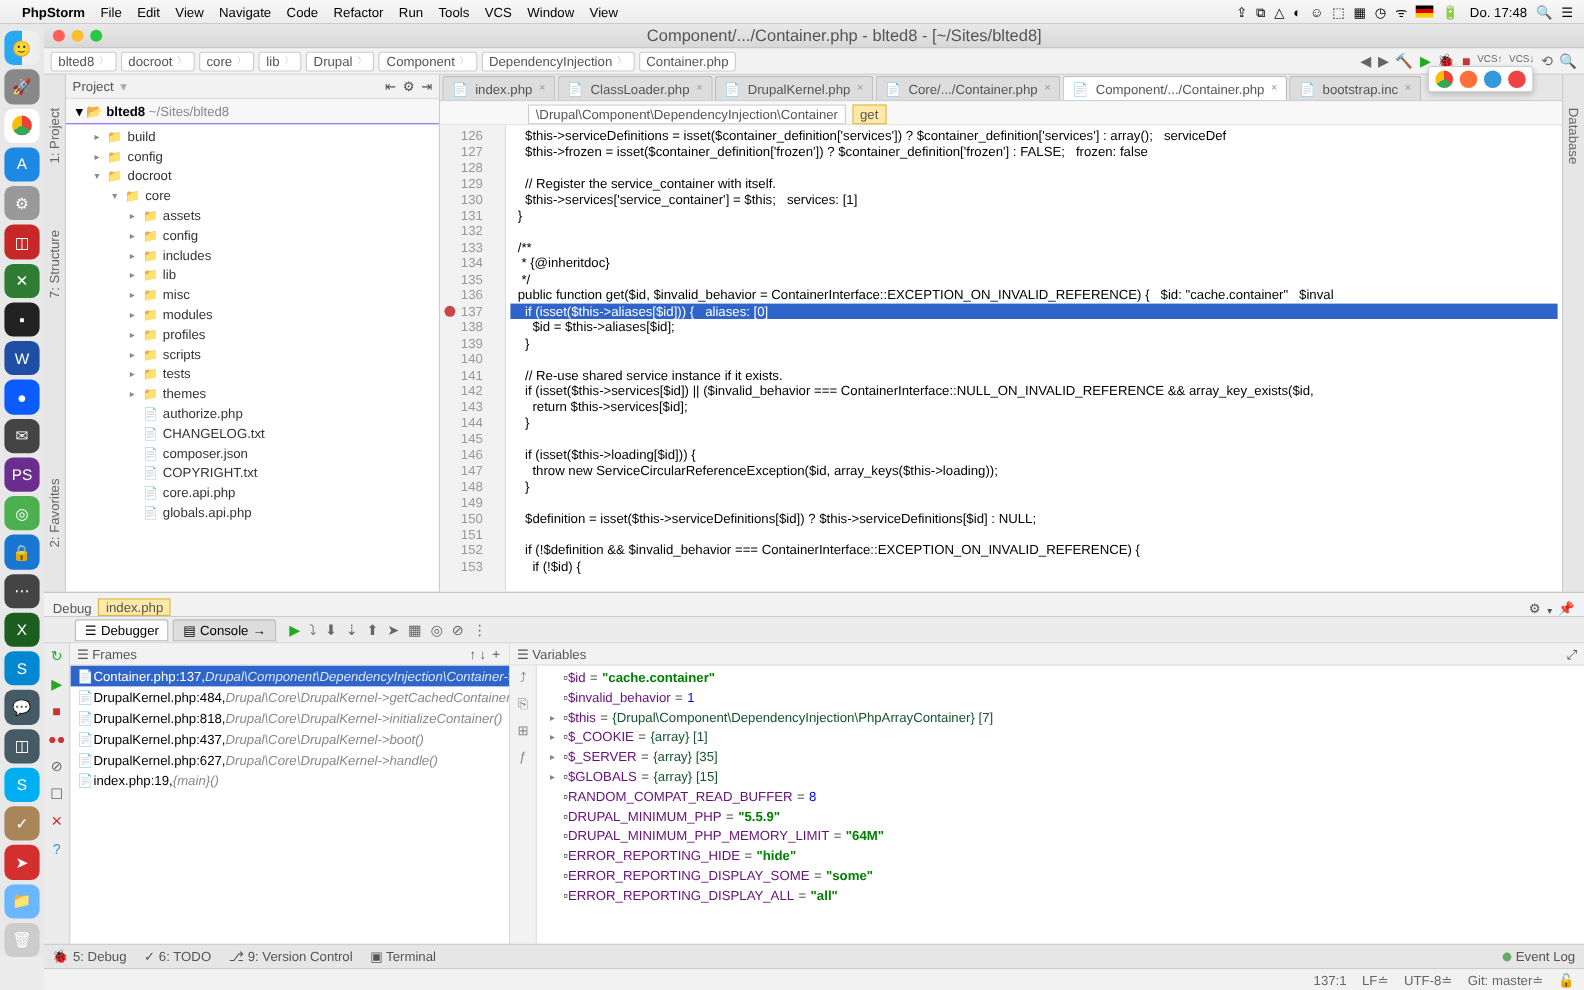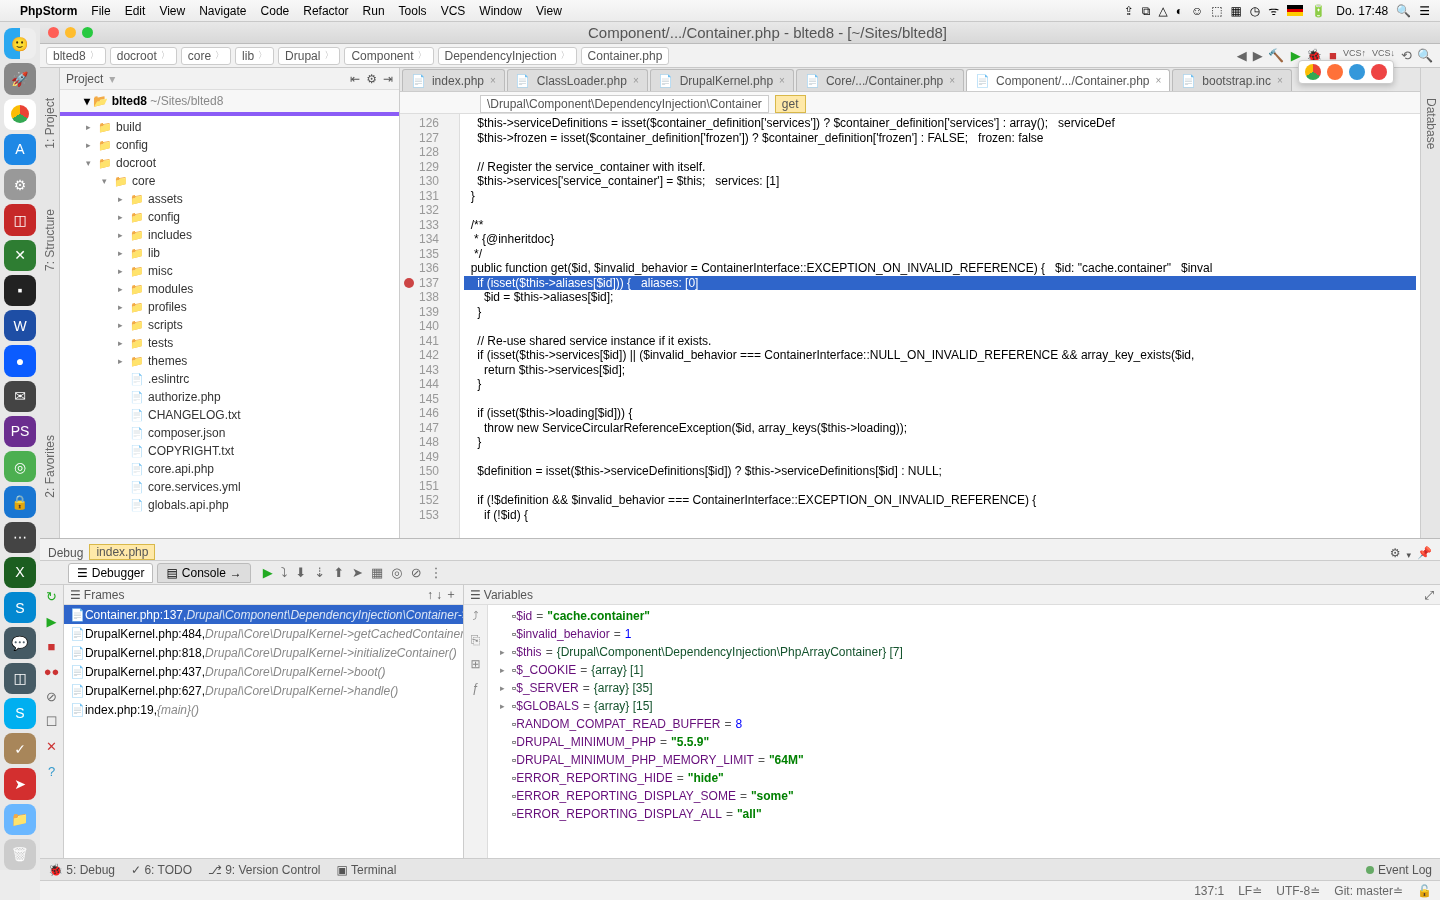--- a/index.html
+++ b/index.html
@@ -40,21 +40,21 @@
 .left-strip { width:20px; background:#e6e6e6; border-right:1px solid #ccc; display:flex; flex-direction:column; align-items:center; padding-top:30px; gap:60px; color:#666; font-size:10px;}
 .left-strip .vlabel { writing-mode:vertical-rl; transform:rotate(180deg); }
 
 
 .right-strip { width:20px; background:#e6e6e6; border-left:1px solid #ccc; display:flex; flex-direction:column; align-items:center; padding-top:30px; color:#666;}
 .right-strip .vlabel { writing-mode:vertical-rl; }
 
 
 .project-panel { width:340px; background:#fff; border-right:1px solid #ccc; display:flex; flex-direction:column; }
 .project-panel .panel-header { height:22px; background:#f2f2f2; border-bottom:1px solid #ddd; display:flex; align-items:center; padding:0 6px; gap:6px; font-size:11px; color:#555;}
-.project-panel .root { padding:4px 24px; border-bottom:4px solid #8b5cf6; font-weight:bold; background:#f7f7f7;}
+.project-panel .root { padding:4px 9px; border-bottom:1px solid #8b5cf6; font-weight:bold; background:#f7f7f7;}
 .tree { flex:1; overflow:auto; padding:2px 0; }
 .tree-row { display:flex; align-items:center; height:18px; padding-left:10px; color:#333; }
 .tree-row .tw { width:12px; color:#888; font-size:9px;}
 .tree-row .ic { width:14px; margin-right:4px; }
 .folder-ic::before{content:"📁"; font-size:11px;}
 .file-ic::before{content:"📄"; font-size:11px;}
 .indent1{padding-left:26px;} .indent2{padding-left:42px;} .indent3{padding-left:58px;}
 
 
 .editor-area { flex:1; display:flex; flex-direction:column; min-width:0;}
@@ -328,25 +328,20 @@
             <span>tests</span>
           </div>
           <div class="tree-row indent3">
             <span class="tw">▸</span>
             <span class="ic folder-ic"></span>
             <span>themes</span>
           </div>
           <div class="tree-row indent3">
             <span class="tw"></span>
             <span class="ic file-ic"></span>
-            <span>.eslintrc</span>
-          </div>
-          <div class="tree-row indent3">
-            <span class="tw"></span>
-            <span class="ic file-ic"></span>
             <span>authorize.php</span>
           </div>
           <div class="tree-row indent3">
             <span class="tw"></span>
             <span class="ic file-ic"></span>
             <span>CHANGELOG.txt</span>
           </div>
           <div class="tree-row indent3">
             <span class="tw"></span>
             <span class="ic file-ic"></span>
@@ -354,25 +349,20 @@
           </div>
           <div class="tree-row indent3">
             <span class="tw"></span>
             <span class="ic file-ic"></span>
             <span>COPYRIGHT.txt</span>
           </div>
           <div class="tree-row indent3">
             <span class="tw"></span>
             <span class="ic file-ic"></span>
             <span>core.api.php</span>
-          </div>
-          <div class="tree-row indent3">
-            <span class="tw"></span>
-            <span class="ic file-ic"></span>
-            <span>core.services.yml</span>
           </div>
           <div class="tree-row indent3">
             <span class="tw"></span>
             <span class="ic file-ic"></span>
             <span>globals.api.php</span>
           </div>
         </div>
     </div>
 
     <div class="editor-area">

